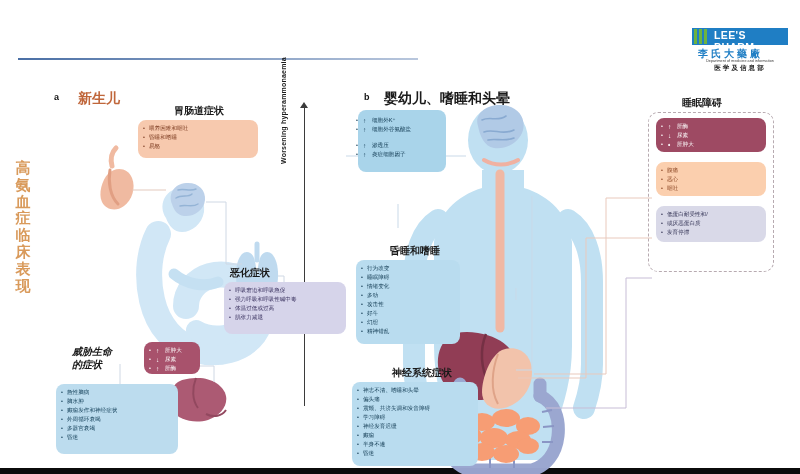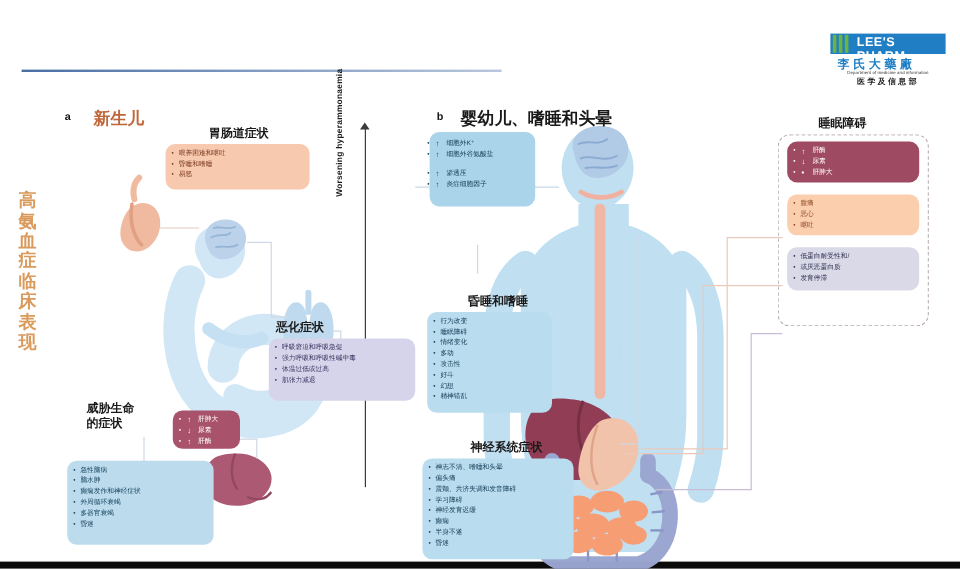--- a/index.html
+++ b/index.html
@@ -277,21 +277,21 @@
           <span class="ar">↓</span>
           <span>尿素</span>
         </li>
         <li>
           <span class="ar">↑</span>
           <span>肝酶</span>
         </li>
       </ul>
     </div>
 
-    <div class="box-title" style="left:26px;top:257px;line-height:1.25;">
+    <div class="box-title" style="left:26px;top:268px;line-height:1.25;font-style:italic;">
       <div>威胁生命</div>
       <div>的症状</div>
     </div>
     <div class="box blue" style="left:10px;top:306px;width:122px;height:70px;">
       <ul>
         <li>急性脑病</li>
         <li>脑水肿</li>
         <li>癫痫发作和神经症状</li>
         <li>外周循环衰竭</li>
         <li>多器官衰竭</li>

